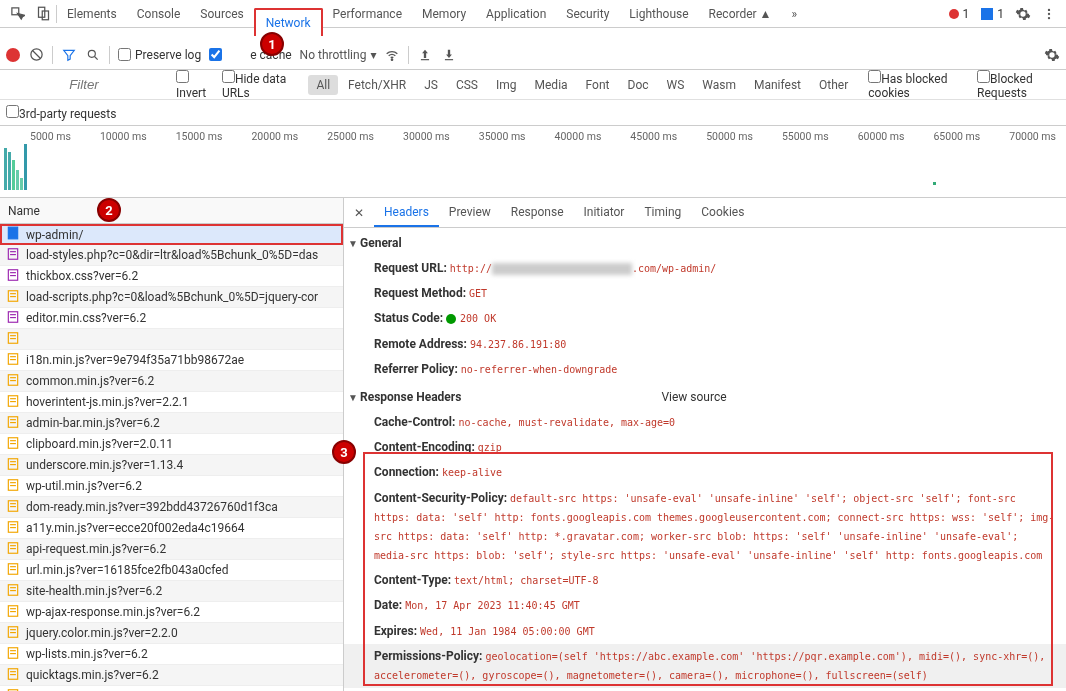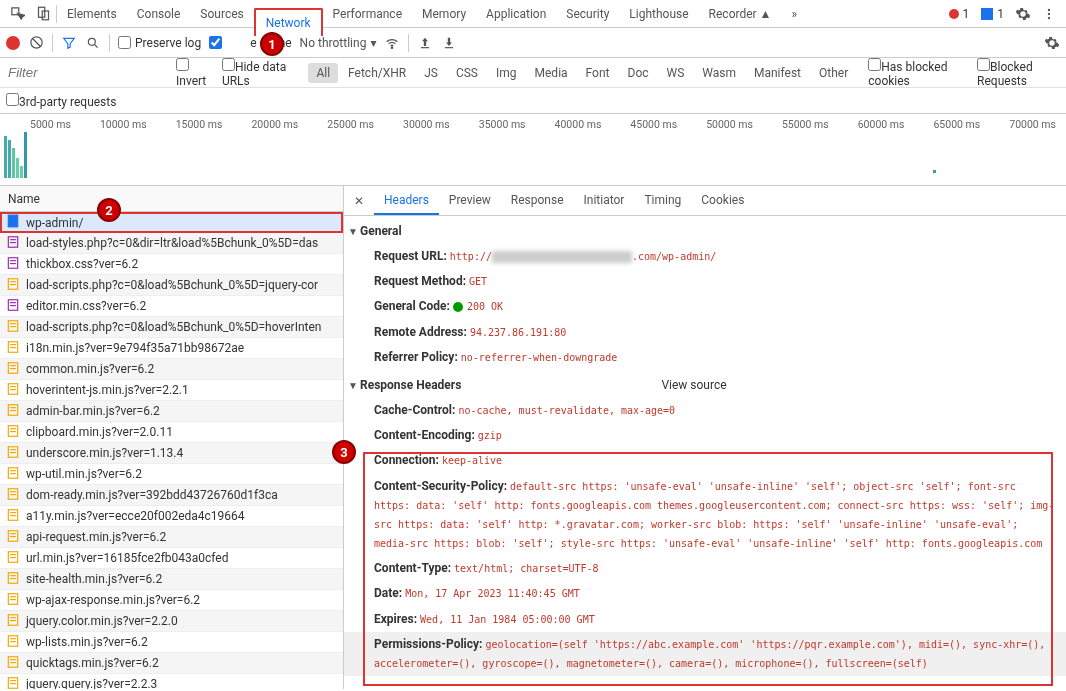--- a/index.html
+++ b/index.html
@@ -9,32 +9,32 @@
 .top-tabs { display:flex; align-items:center; height:28px; border-bottom:1px solid #ccc; padding:0 4px; }
 .top-tabs .icon-btn { width:26px; height:26px; display:flex; align-items:center; justify-content:center; color:#555; cursor:pointer; }
 .top-tabs .tab { padding:6px 10px; color:#555; cursor:pointer; height:28px; display:flex; align-items:center; }
 .top-tabs .tab.active { border:2px solid #d33; border-bottom:none; color:#1a73e8; position:relative; top:8px; background:#fff; border-radius:2px 2px 0 0; }
 .top-tabs .spacer { flex:1; }
 .top-tabs .badge { display:flex; align-items:center; gap:4px; padding:0 6px; }
 .err-dot { width:10px; height:10px; border-radius:50%; background:#d33; display:inline-block; }
 .info-box { width:12px; height:12px; background:#1a73e8; display:inline-block; }
 
 
-.toolbar { display:flex; align-items:center; height:30px; border-bottom:1px solid #ccc; padding:0 6px; gap:8px; }
+.toolbar { display:flex; align-items:center; height:30px; border-bottom:1px solid #ccc; padding:0 6px; gap:8px;margin-top:12px; }
 .rec-dot { width:14px; height:14px; border-radius:50%; background:#d33; }
 .tool-icon { width:16px; height:16px; color:#555; cursor:pointer; display:flex; align-items:center; justify-content:center; }
 .vsep { width:1px; height:18px; background:#ccc; }
 .toolbar label { display:flex; align-items:center; gap:4px; color:#333; }
 .toolbar input[type=checkbox]{ width:13px; height:13px; }
 .num-circle { position:absolute; width:24px; height:24px; border-radius:50%; background:#c00; color:#fff; font-weight:bold; display:flex; align-items:center; justify-content:center; font-size:13px; border:2px solid #880000; z-index:50; }
 .toolbar .sel { color:#555; display:flex; align-items:center; gap:4px; }
 
 
 .filter-row { display:flex; align-items:center; height:30px; border-bottom:1px solid #e0e0e0; padding:0 4px; gap:12px; }
-.filter-input { border:none; outline:none; padding:4px; color:#be185d; width:160px; font-style:italic; }
+.filter-input { border:none; outline:none; padding:4px; color:#be185d; width:160px; font-style:italic;text-align:center; }
 .type-pill { padding:3px 8px; color:#555; cursor:pointer; border-radius:3px; }
 .type-pill.active { background:#ddd; }
 .third-row { display:flex; align-items:center; height:26px; border-bottom:1px solid #ccc; padding:0 6px; gap:4px; }
 
 
 .timeline { height:72px; border-bottom:1px solid #ccc; position:relative; background:#fff; }
 .timeline .ticks { display:flex; justify-content:space-between; padding:4px 10px 0 30px; font-size:10.5px; color:#666; }
 .timeline .bars { position:absolute; left:4px; top:18px; width:40px; height:48px; }
 .timeline .bars span { display:inline-block; width:3px; margin-right:1px; background:#5c9; vertical-align:bottom; }
 
@@ -270,21 +270,20 @@
               <rect x="7" y="12" width="10" height="2" fill="#9c27b0"></rect>
             </svg></span>
           <span>editor.min.css?ver=6.2</span>
         </div>
         <div class="req-row">
           <span class="file-ico-wrap"><svg class="file-ico" viewBox="0 0 24 24">
               <rect x="4" y="3" width="16" height="18" fill="none" stroke="#f2a600" stroke-width="2"></rect>
               <rect x="7" y="7" width="10" height="2" fill="#f2a600"></rect>
               <rect x="7" y="12" width="10" height="2" fill="#f2a600"></rect>
             </svg></span>
-          <span>load-scripts.php?c=0&amp;load%5Bchunk_0%5D=hoverInten</span>
         </div>
         <div class="req-row">
           <span class="file-ico-wrap"><svg class="file-ico" viewBox="0 0 24 24">
               <rect x="4" y="3" width="16" height="18" fill="none" stroke="#f2a600" stroke-width="2"></rect>
               <rect x="7" y="7" width="10" height="2" fill="#f2a600"></rect>
               <rect x="7" y="12" width="10" height="2" fill="#f2a600"></rect>
             </svg></span>
           <span>i18n.min.js?ver=9e794f35a71bb98672ae</span>
         </div>
         <div class="req-row">
@@ -429,21 +428,21 @@
           <div class="dtab">Cookies</div>
         </div>
     </div>
     <div class="detail-body" id="detail-body">
         <div class="section-head">
           <span class="tri">▼</span>
           <span>General</span>
         </div>
         <div class="kv"><b>Request URL:</b> <span class="mono">http://</span><span class="blur"></span><span class="mono">.com/wp-admin/</span></div>
         <div class="kv"><b>Request Method:</b> <span class="mono">GET</span></div>
-        <div class="kv"><b>General Code:</b> <span class="status-dot"></span><span class="mono">200 OK</span></div>
+        <div class="kv"><b>Status Code:</b> <span class="status-dot"></span><span class="mono">200 OK</span></div>
         <div class="kv"><b>Remote Address:</b> <span class="mono">94.237.86.191:80</span></div>
         <div class="kv"><b>Referrer Policy:</b> <span class="mono">no-referrer-when-downgrade</span></div>
         <div class="section-head">
           <span class="tri">▼</span>
           <span>Response Headers</span>
           <span class="vs">View source</span>
         </div>
         <div class="kv"><b>Cache-Control:</b> <span class="mono">no-cache, must-revalidate, max-age=0</span></div>
         <div class="kv"><b>Content-Encoding:</b> <span class="mono">gzip</span></div>
         <div class="kv"><b>Connection:</b> <span class="mono">keep-alive</span></div>

